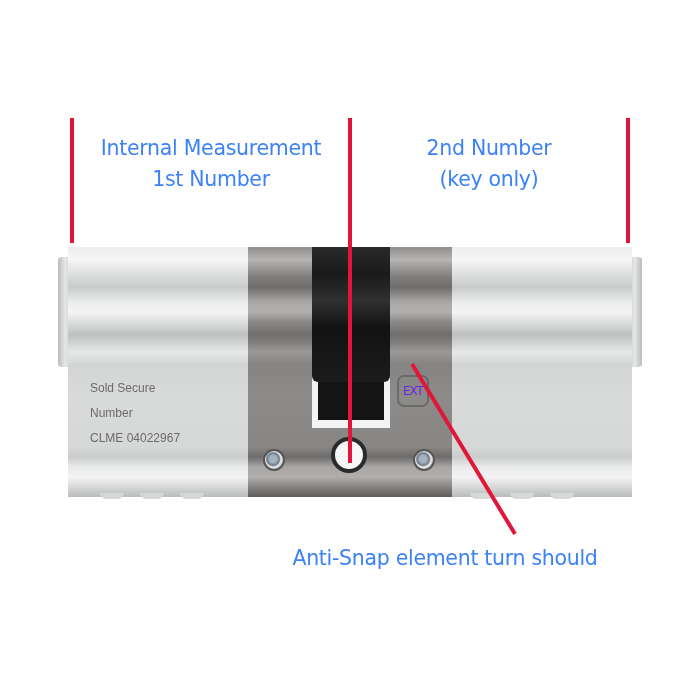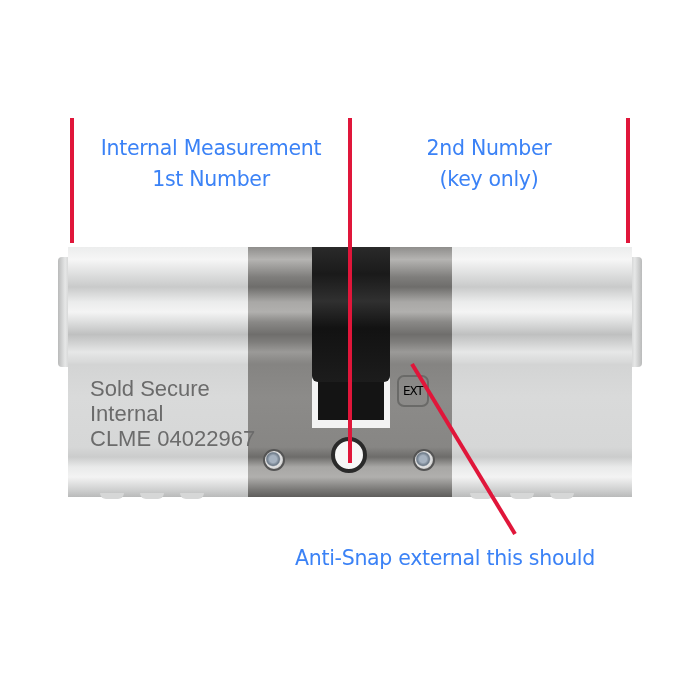--- a/index.html
+++ b/index.html
@@ -70,27 +70,27 @@
     background: #f7f7f7; border: 4px solid #2a2a2a;
   }
   .screw {
     width: 22px; height: 22px; border-radius: 50%;
     background: radial-gradient(circle at 45% 45%, #a6b2c0 0 25%, #6d7a88 45%, #e6e6e6 55%, #9b9b9b 100%);
     border: 2px solid #555;
   }
   .ext-badge {
     left: 397px; top: 375px; width: 32px; height: 32px;
     border: 2px solid #6a6a68; border-radius: 7px;
-    font-family: "DejaVu Sans", sans-serif; font-size: 12px; color: #000000;
+    font-family: "DejaVu Sans", sans-serif; font-size: 12px; color: #6d28d9;
     display: flex; align-items: center; justify-content: center; letter-spacing: -1px;
   }
   .stamp {
     position: absolute; left: 90px; top: 376px;
     color: #6b6b6b; font-family: "Liberation Sans", sans-serif;
-    font-size: 22px; line-height: 25px;
+    font-size: 12px; line-height: 25px;
   }
   .stamp div { white-space: nowrap; }
 
   .pin-bump {
     position: absolute; top: 493px; width: 24px; height: 6px;
     border-radius: 0 0 12px 12px; background: #d6d7d7;
   }
 </style>
 </head>
 <body>
@@ -125,23 +125,23 @@
 
 <div class="pin-bump" style="left:100px;"></div>
 <div class="pin-bump" style="left:140px;"></div>
 <div class="pin-bump" style="left:180px;"></div>
 <div class="pin-bump" style="left:470px;"></div>
 <div class="pin-bump" style="left:510px;"></div>
 <div class="pin-bump" style="left:550px;"></div>
 
 <div class="stamp">
   <div>Sold Secure</div>
-  <div>Internal</div>
+  <div>Number</div>
   <div>CLME 04022967</div>
 </div>
 
 <svg style="position:absolute; left:0; top:0; width:700px; height:700px; z-index:6; pointer-events:none;">
   <line x1="412" y1="364" x2="515" y2="534" stroke="#e0163a" stroke-width="4"></line>
 </svg>
 
 <div class="label" style="left:260px; top:543px; width:370px;">
-  <div>Anti-Snap external this should</div>
+  <div>Anti-Snap element turn should</div>
 </div>
 
 </body></html>

